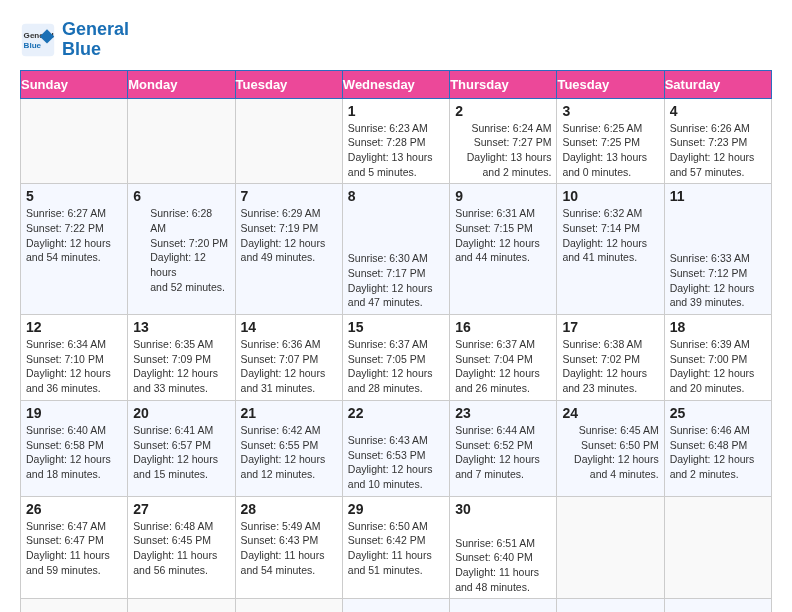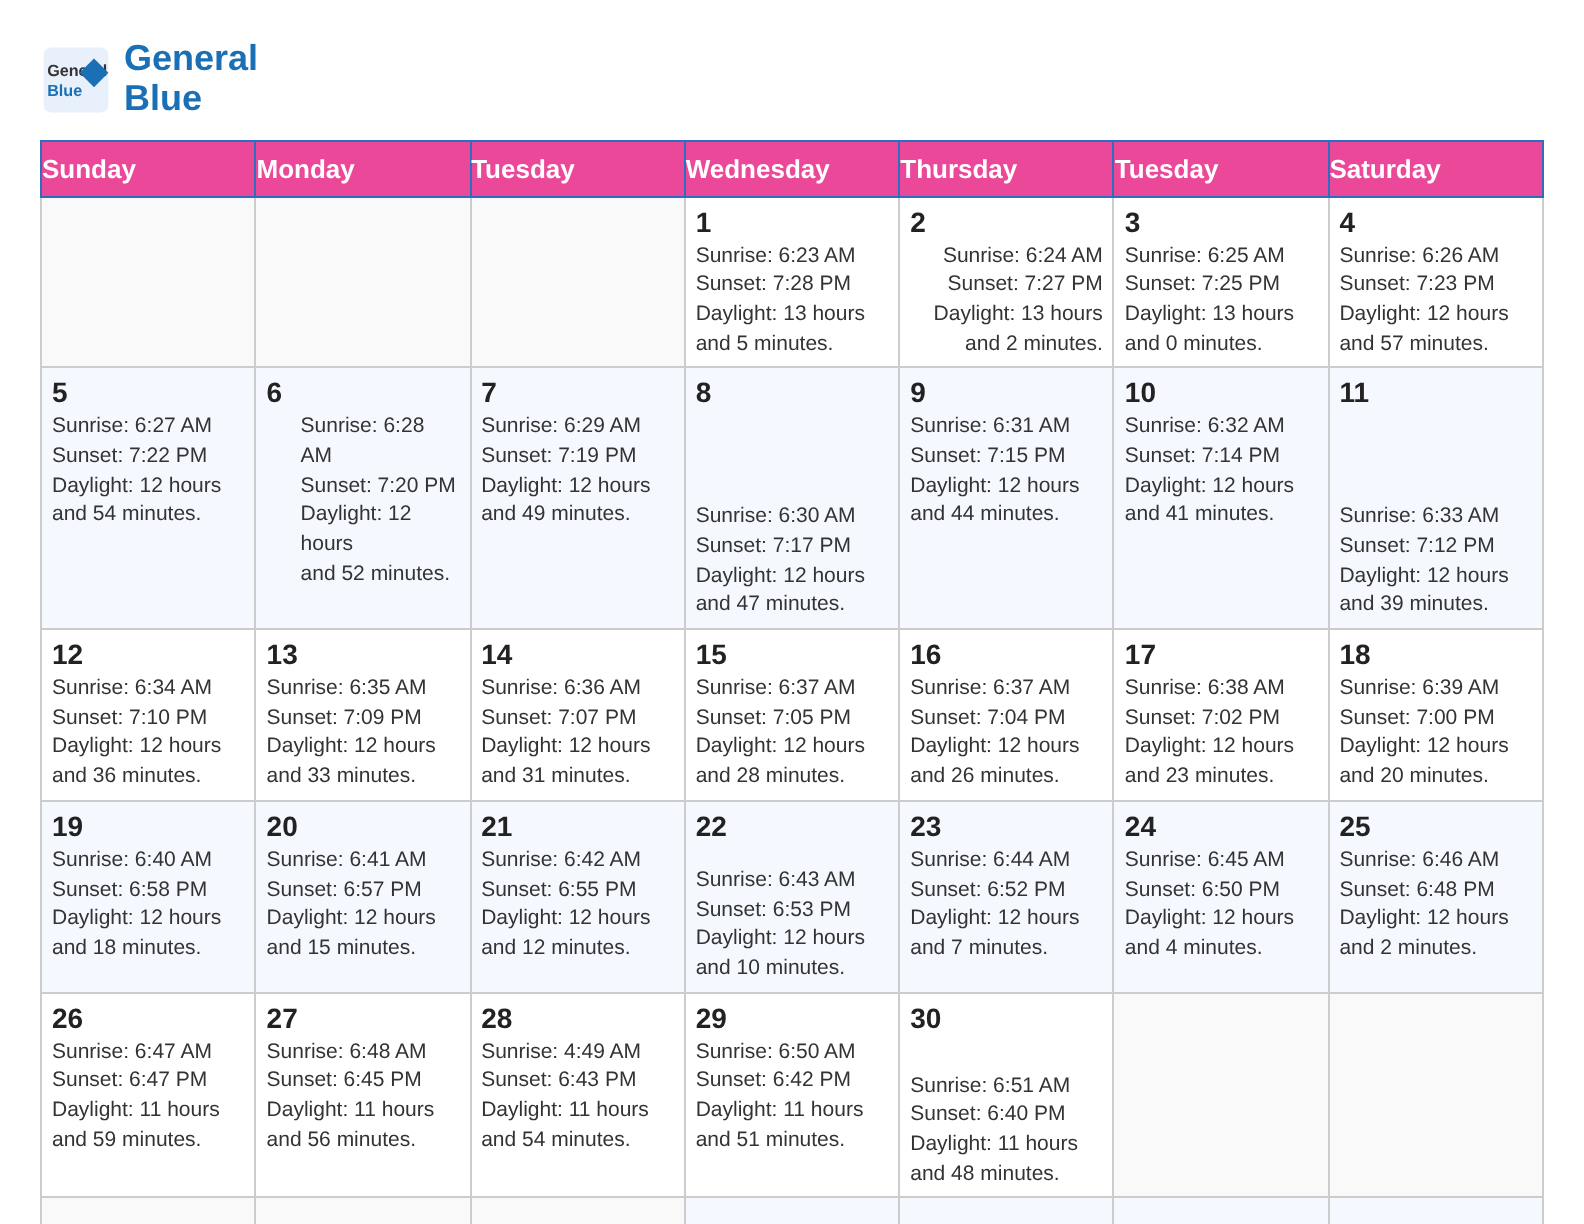--- a/index.html
+++ b/index.html
@@ -285,21 +285,21 @@
         </td>
         <td>
           <span class="day-number">23</span>
           <div class="day-info" style="white-space: pre-line;">Sunrise: 6:44 AM
 Sunset: 6:52 PM
 Daylight: 12 hours
 and 7 minutes.</div>
         </td>
         <td>
           <span class="day-number">24</span>
-          <div class="day-info" style="white-space: pre-line;">Sunrise: 6:45 AM
+          <div class="day-info" style="white-space: pre-line; text-align: right;">Sunrise: 6:45 AM
 Sunset: 6:50 PM
 Daylight: 12 hours
 and 4 minutes.</div>
         </td>
         <td>
           <span class="day-number">25</span>
           <div class="day-info" style="white-space: pre-line;">Sunrise: 6:46 AM
 Sunset: 6:48 PM
 Daylight: 12 hours
 and 2 minutes.</div>
@@ -315,21 +315,21 @@
         </td>
         <td>
           <span class="day-number">27</span>
           <div class="day-info" style="white-space: pre-line;">Sunrise: 6:48 AM
 Sunset: 6:45 PM
 Daylight: 11 hours
 and 56 minutes.</div>
         </td>
         <td>
           <span class="day-number">28</span>
-          <div class="day-info" style="white-space: pre-line;">Sunrise: 4:49 AM
+          <div class="day-info" style="white-space: pre-line;">Sunrise: 5:49 AM
 Sunset: 6:43 PM
 Daylight: 11 hours
 and 54 minutes.</div>
         </td>
         <td>
           <span class="day-number">29</span>
           <div class="day-info" style="white-space: pre-line;">Sunrise: 6:50 AM
 Sunset: 6:42 PM
 Daylight: 11 hours
 and 51 minutes.</div>

